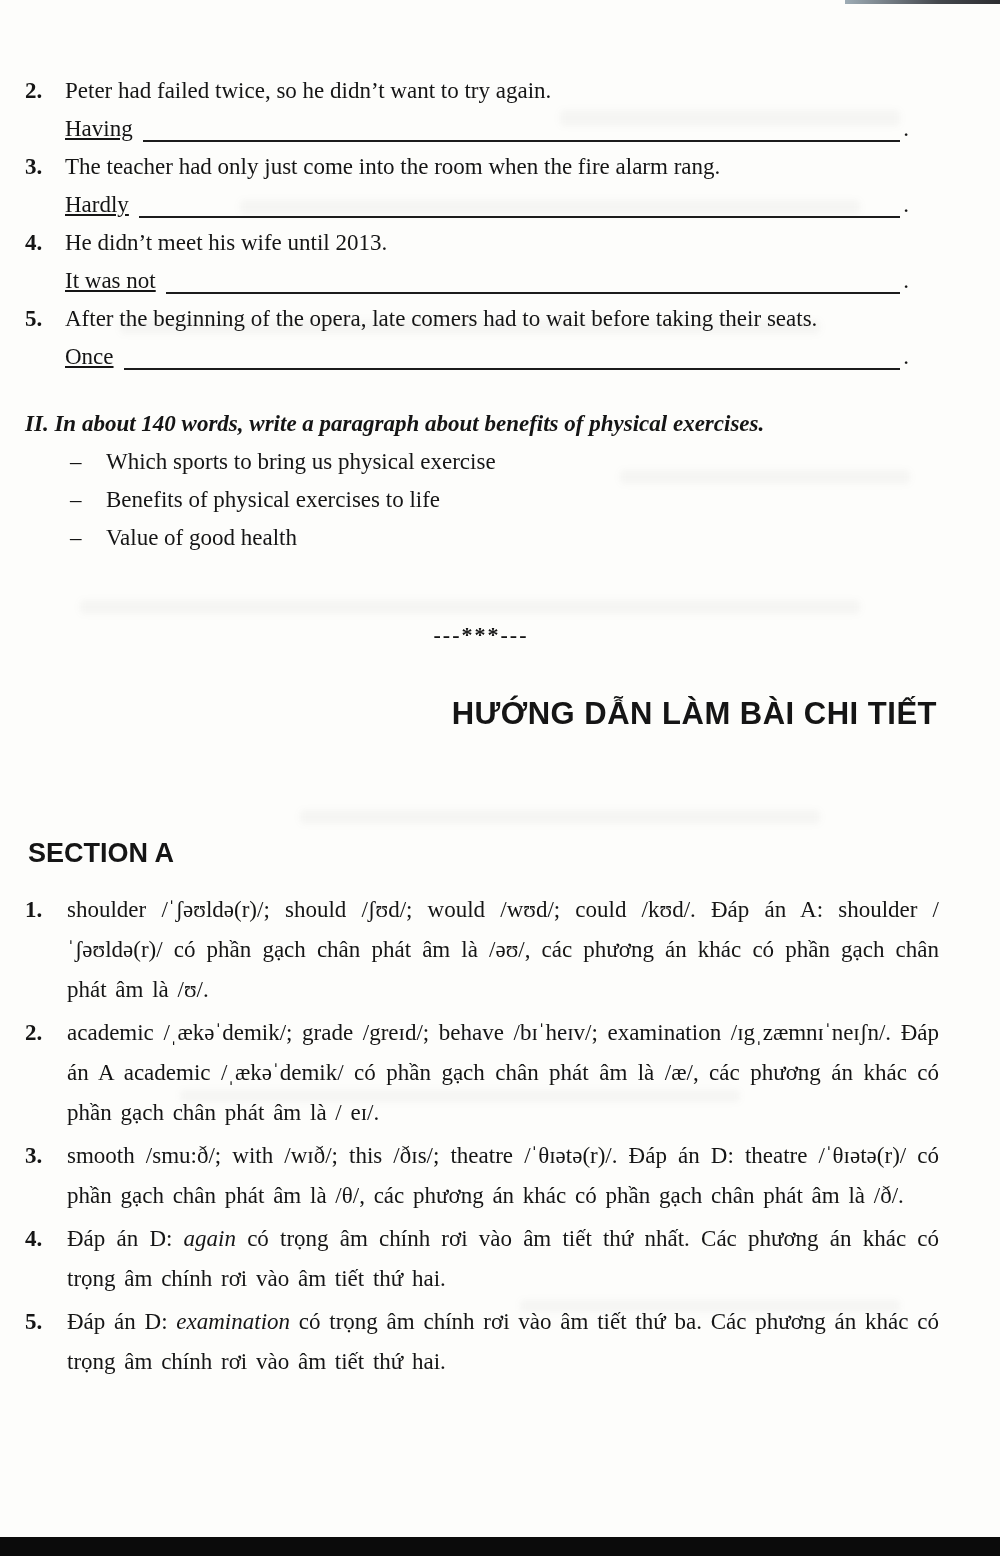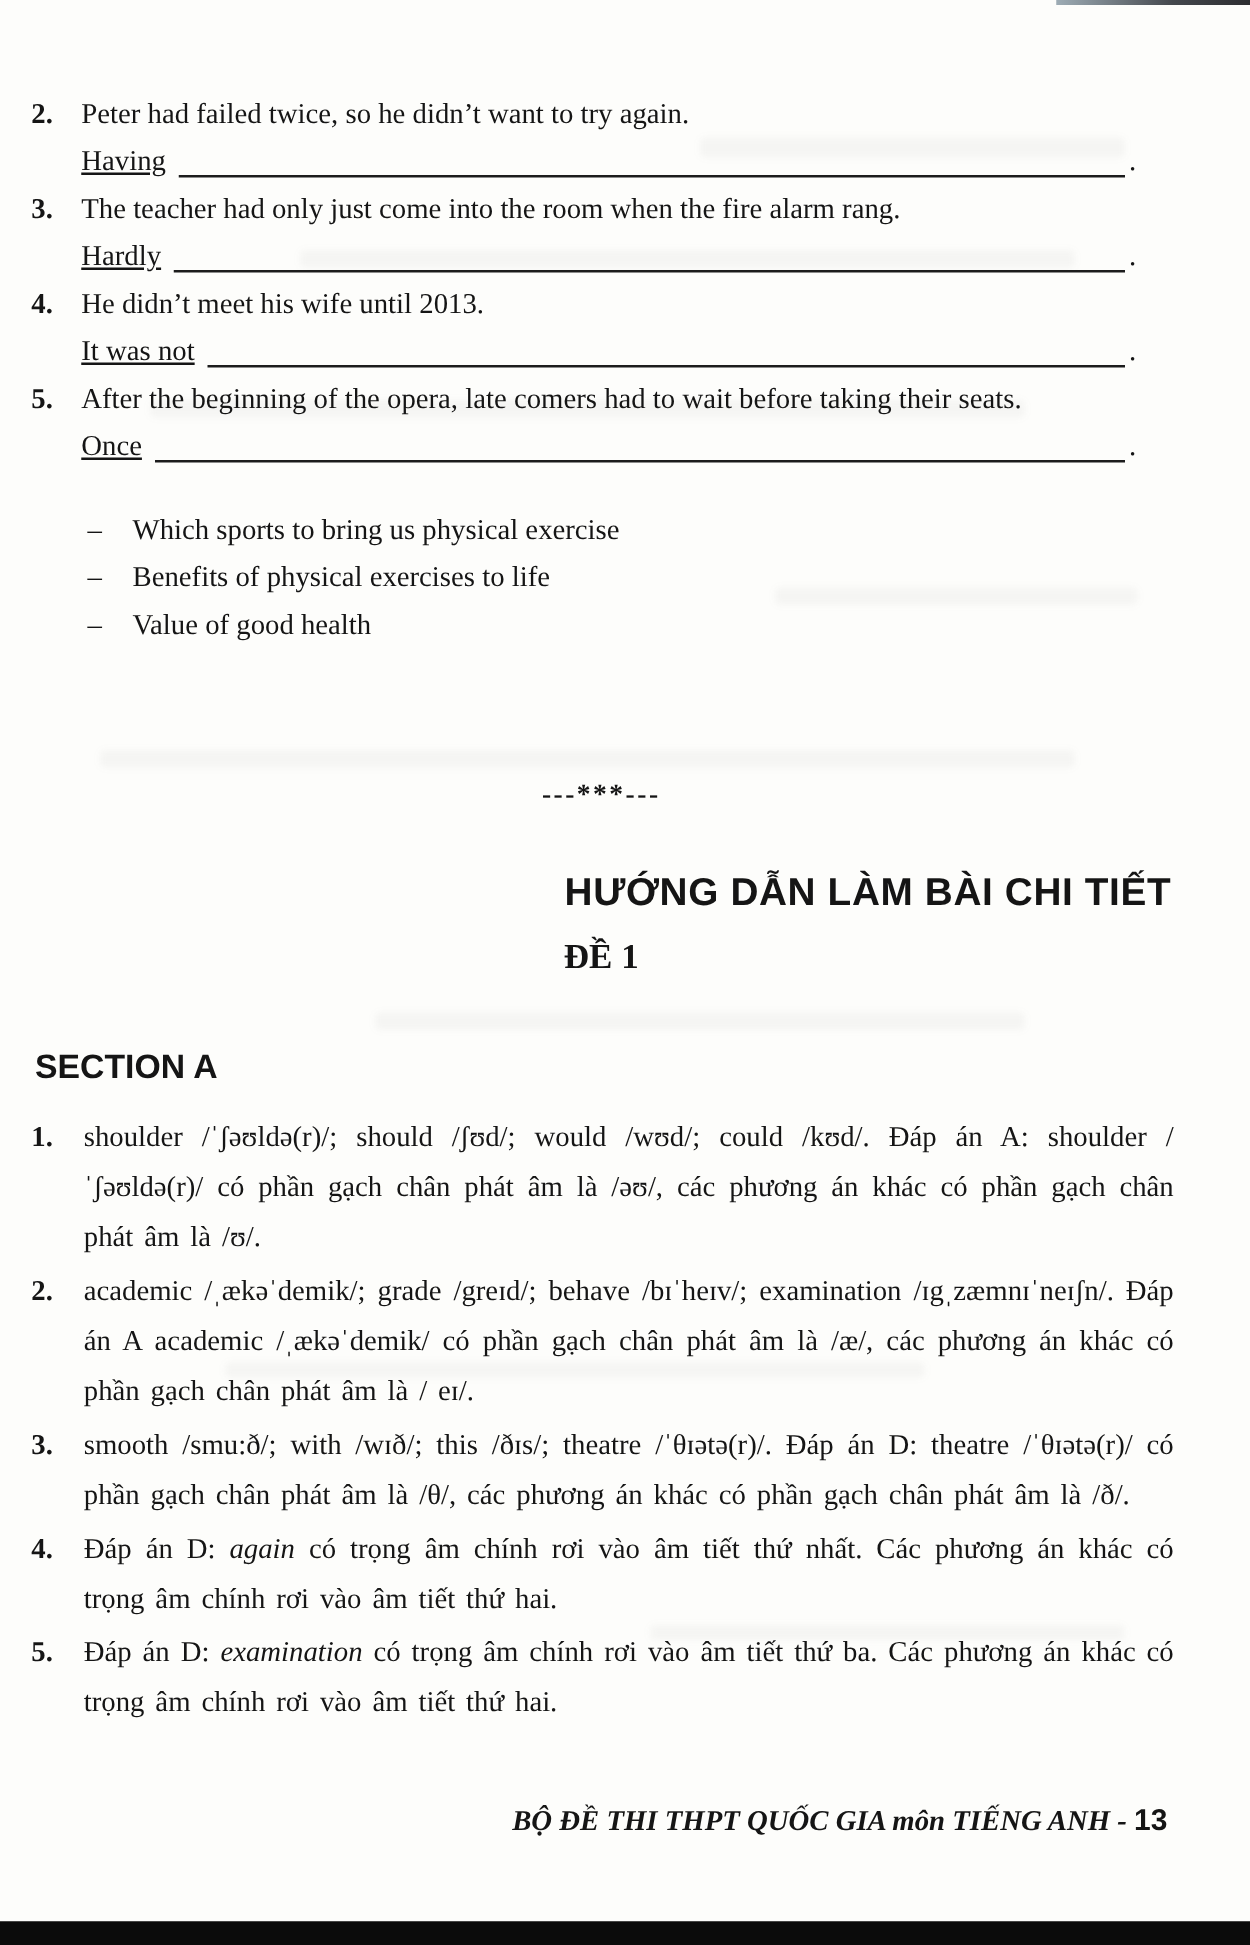--- a/index.html
+++ b/index.html
@@ -155,38 +155,38 @@
       <div class="blank-row">
         <span class="starter">Once</span>
         <span class="bline"></span>
         <span class="dot">.</span>
       </div>
     </div>
 
   </section>
 
   <section class="writing">
+    <p class="writing-heading">II. In about 140 words, write a paragraph about benefits of physical exercises.</p>
     <div class="bullet">
       <span class="dash">–</span>
       <span class="btext">Which sports to bring us physical exercise</span>
     </div>
     <div class="bullet">
       <span class="dash">–</span>
       <span class="btext">Benefits of physical exercises to life</span>
     </div>
     <div class="bullet">
       <span class="dash">–</span>
       <span class="btext">Value of good health</span>
     </div>
   </section>
 
   <div class="separator">---***---</div>
 
   <h1 class="main-title">HƯỚNG DẪN LÀM BÀI CHI TIẾT</h1>
-  <h2 class="sub-title">ĐỀ 1</h2>
   <h3 class="section-label">SECTION A</h3>
 
   <section class="solutions">
 
     <div class="sol-item">
       <span class="num">1.</span>
       <span class="stext">shoulder /ˈʃəʊldə(r)/; should /ʃʊd/; would /wʊd/; could /kʊd/. Đáp án A: shoulder /ˈʃəʊldə(r)/ có phần gạch chân phát âm là /əʊ/, các phương án khác có phần gạch chân phát âm là /ʊ/.</span>
     </div>
 
     <div class="sol-item">
@@ -204,19 +204,16 @@
       <span class="stext"><span>Đáp án D: </span><span class="it">again</span><span> có trọng âm chính rơi vào âm tiết thứ nhất. Các phương án khác có trọng âm chính rơi vào âm tiết thứ hai.</span></span>
     </div>
 
     <div class="sol-item">
       <span class="num">5.</span>
       <span class="stext"><span>Đáp án D: </span><span class="it">examination</span><span> có trọng âm chính rơi vào âm tiết thứ ba. Các phương án khác có trọng âm chính rơi vào âm tiết thứ hai.</span></span>
     </div>
 
   </section>
 
-  <footer class="footer">
-    <span>BỘ ĐỀ THI THPT QUỐC GIA môn TIẾNG ANH</span><span> - </span><span class="page-num">13</span>
-  </footer>
 
   <div class="bottom-bar"></div>
 
 </div>
 
 </body></html>

